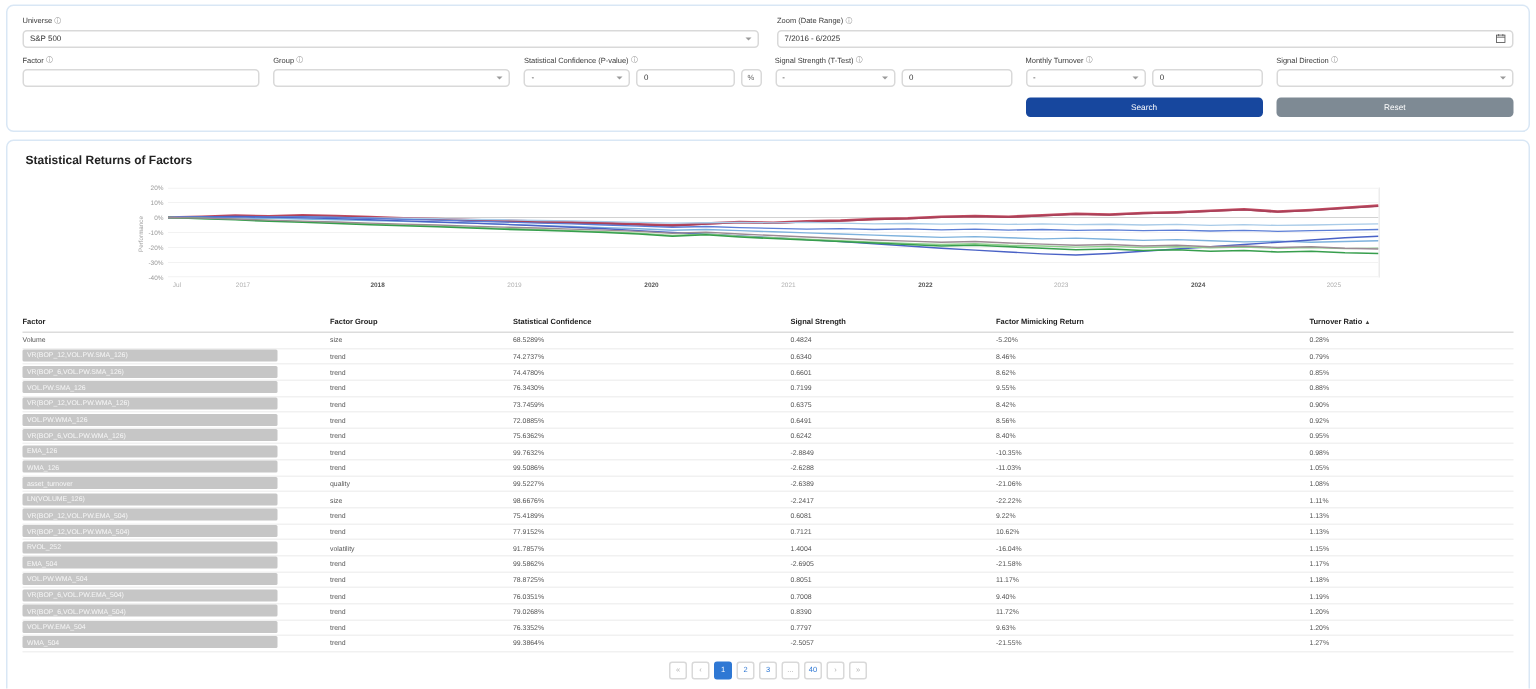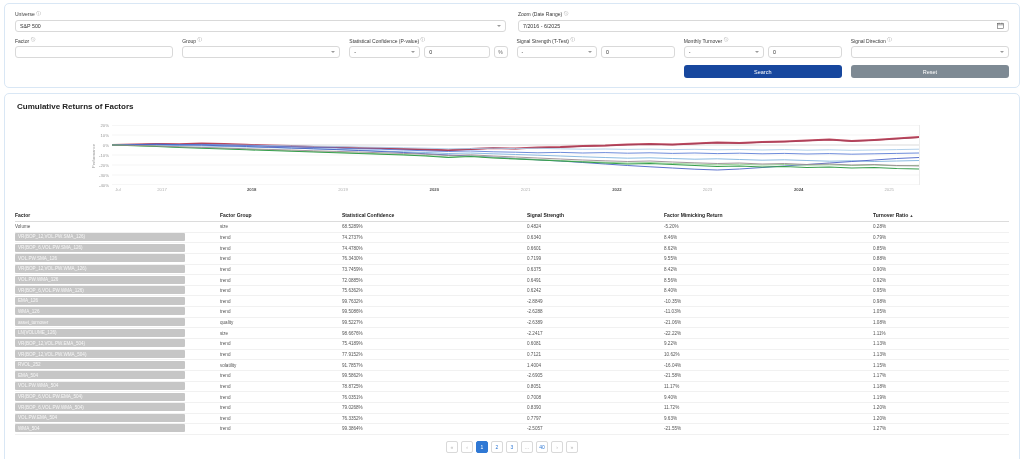--- a/index.html
+++ b/index.html
@@ -175,21 +175,21 @@
     </div>
   </div>
 
   <div class="row3">
     <button class="btn btn-search">Search</button>
     <button class="btn btn-reset">Reset</button>
   </div>
 </div>
 
 <div class="card main-card">
-  <div class="chart-title">Cumulative Returns of Factors</div>
+  <div class="chart-title">Statistical Returns of Factors</div>
 
   <div class="chart-area">
     <div class="perf-label">Performance</div>
     <div class="y-axis" id="y-axis">
         <span style="top: 0px;">20%</span>
         <span style="top: 10px;">10%</span>
         <span style="top: 20px;">0%</span>
         <span style="top: 30px;">-10%</span>
         <span style="top: 40px;">-20%</span>
         <span style="top: 50px;">-30%</span>

